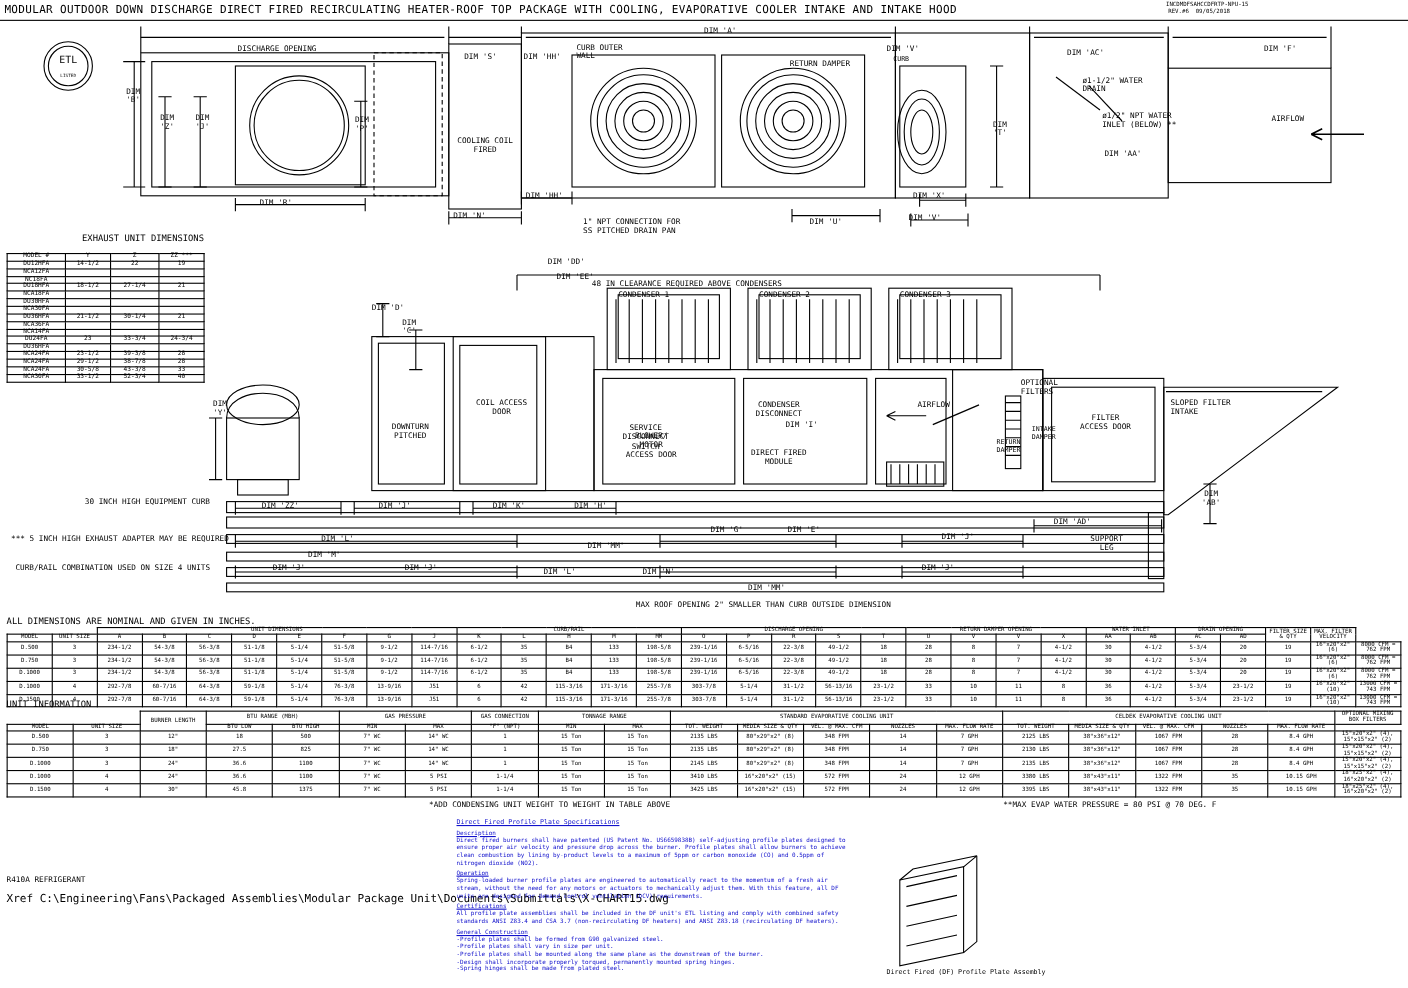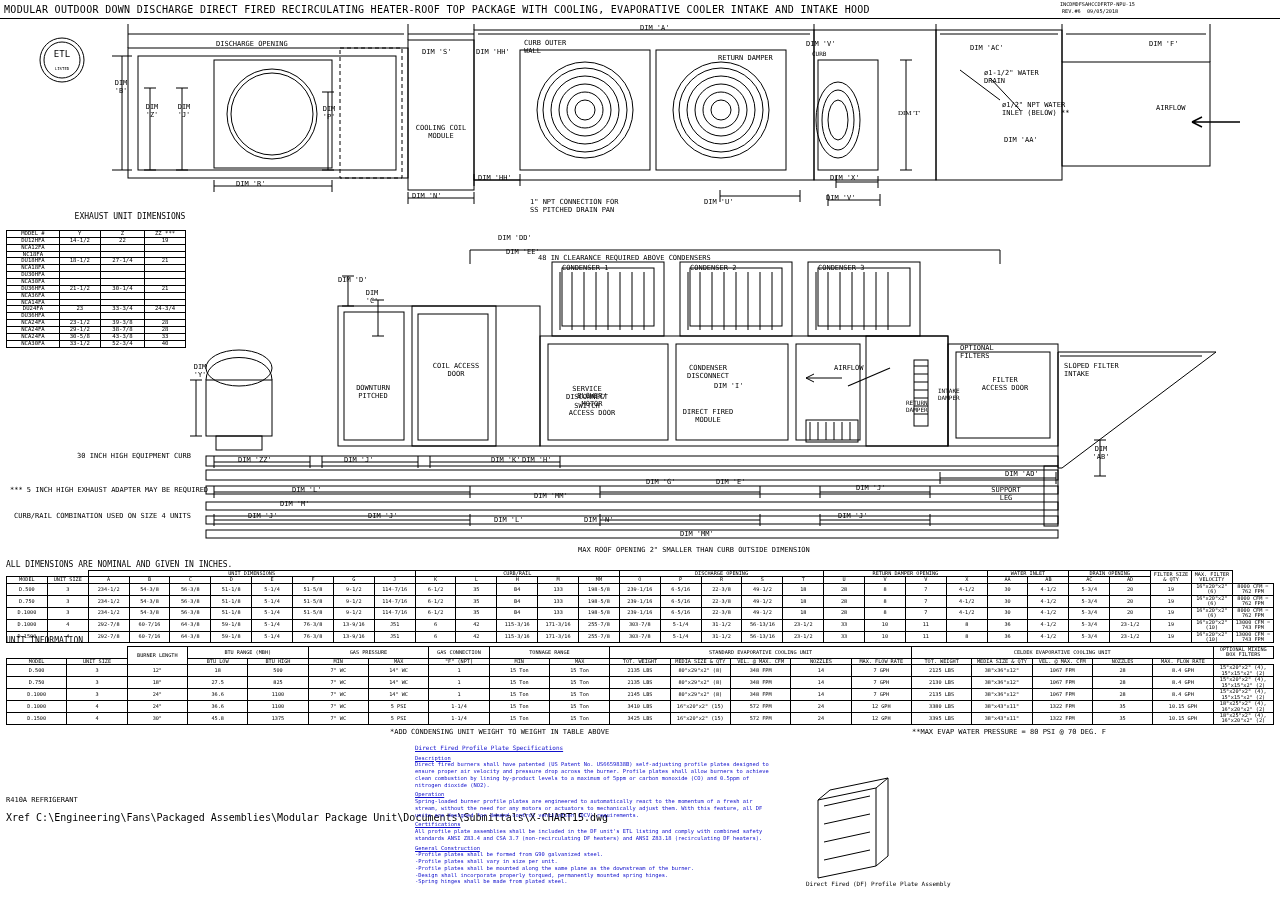--- a/index.html
+++ b/index.html
@@ -166,67 +166,67 @@
 <div class="t s7" style="left:524px;top:40px;width:56px;white-space:normal;line-height:1.1;">CURB OUTER WALL</div>
 <div class="t s7" style="left:718px;top:54px;">RETURN DAMPER</div>
 <div class="t s7" style="left:806px;top:40px;">DIM 'V'</div>
 <div class="t s6" style="left:812px;top:50px;">CURB</div>
 <div class="t s7" style="left:970px;top:44px;">DIM 'AC'</div>
 <div class="t s7" style="left:1104px;top:40px;padding-left:45px;">DIM 'F'</div>
 <div class="t s7" style="left:108px;top:80px;width:26px;text-align:center;white-space:normal;line-height:1.1;">DIM 'B'</div>
 <div class="t s7" style="left:140px;top:104px;width:24px;text-align:center;white-space:normal;line-height:1.1;">DIM 'Z'</div>
 <div class="t s7" style="left:172px;top:104px;width:24px;text-align:center;white-space:normal;line-height:1.1;">DIM 'J'</div>
 <div class="t s7" style="left:316px;top:106px;width:26px;text-align:center;white-space:normal;line-height:1.1;">DIM 'P'</div>
-<div class="t s7" style="left:410px;top:124px;width:62px;text-align:center;white-space:normal;line-height:1.15;">COOLING COIL MODULE</div>
-<div class="t s7" style="left:896px;top:110px;width:26px;text-align:center;white-space:normal;line-height:1.1;font-family:Liberation Serif, serif;">DIM 'T'</div>
+<div class="t s7" style="left:410px;top:124px;width:62px;text-align:center;white-space:normal;line-height:1.15;">COOLING COIL FIRED</div>
+<div class="t s7" style="left:896px;top:110px;width:26px;text-align:center;white-space:normal;line-height:1.1;">DIM 'T'</div>
 <div class="t s7" style="left:984px;top:70px;width:72px;white-space:normal;line-height:1.1;">ø1-1/2" WATER DRAIN</div>
 <div class="t s7" style="left:1002px;top:102px;width:74px;white-space:normal;line-height:1.1;">ø1/2" NPT WATER INLET (BELOW) **</div>
 <div class="t s7" style="left:1156px;top:104px;">AIRFLOW</div>
 <div class="t s7" style="left:1004px;top:136px;">DIM 'AA'</div>
 <div class="t s7" style="left:236px;top:180px;">DIM 'R'</div>
 <div class="t s7" style="left:412px;top:192px;">DIM 'N'</div>
 <div class="t s7" style="left:478px;top:174px;">DIM 'HH'</div>
 <div class="t s7" style="left:830px;top:174px;">DIM 'X'</div>
-<div class="t s7" style="left:704px;top:198px;">DIM 'U'</div>
+<div class="t s7" style="left:736px;top:198px;">DIM 'U'</div>
 <div class="t s7" style="left:826px;top:194px;">DIM 'V'</div>
 <div class="t s7" style="left:530px;top:198px;width:96px;white-space:normal;line-height:1.15;">1" NPT CONNECTION FOR SS PITCHED DRAIN PAN</div>
 
 <div class="t s7" style="left:498px;top:234px;">DIM 'DD'</div>
 <div class="t s7" style="left:506px;top:248px;">DIM 'EE'</div>
 <div class="t s7" style="left:538px;top:254px;">48 IN CLEARANCE REQUIRED ABOVE CONDENSERS</div>
 <div class="t s7" style="left:562px;top:264px;">CONDENSER 1</div>
 <div class="t s7" style="left:690px;top:264px;">CONDENSER 2</div>
 <div class="t s7" style="left:818px;top:264px;">CONDENSER 3</div>
 <div class="t s7" style="left:338px;top:276px;">DIM 'D'</div>
 <div class="t s7" style="left:358px;top:290px;width:28px;text-align:center;white-space:normal;line-height:1.1;">DIM 'C'</div>
 <div class="t s7" style="left:428px;top:362px;width:56px;text-align:center;white-space:normal;line-height:1.2;">COIL ACCESS DOOR</div>
 <div class="t s7" style="left:556px;top:385px;width:62px;text-align:center;white-space:normal;line-height:1.2;">SERVICE DISCONNECT SWITCH</div>
 <div class="t s7" style="left:676px;top:364px;width:64px;text-align:center;white-space:normal;line-height:1.2;">CONDENSER DISCONNECT</div>
-<div class="t s7" style="left:960px;top:344px;width:44px;white-space:normal;line-height:1.15;">OPTIONAL FILTERS</div>
+<div class="t s7" style="left:928px;top:344px;width:44px;white-space:normal;line-height:1.15;">OPTIONAL FILTERS</div>
 <div class="t s7" style="left:834px;top:364px;">AIRFLOW</div>
 <div class="t s6" style="left:938px;top:388px;width:36px;white-space:normal;line-height:1.15;">INTAKE DAMPER</div>
 <div class="t s6" style="left:906px;top:400px;width:38px;white-space:normal;line-height:1.15;">RETURN DAMPER</div>
 <div class="t s7" style="left:1064px;top:362px;width:66px;white-space:normal;line-height:1.2;">SLOPED FILTER INTAKE</div>
 <div class="t s7" style="left:980px;top:376px;width:50px;text-align:center;white-space:normal;line-height:1.2;">FILTER ACCESS DOOR</div>
 <div class="t s7" style="left:344px;top:384px;width:58px;text-align:center;white-space:normal;line-height:1.2;">DOWNTURN PITCHED</div>
 <div class="t s7" style="left:568px;top:392px;width:48px;text-align:center;white-space:normal;line-height:1.2;">BLOWER/ MOTOR ACCESS DOOR</div>
 <div class="t s7" style="left:676px;top:408px;width:64px;text-align:center;white-space:normal;line-height:1.2;">DIRECT FIRED MODULE</div>
 <div class="t s7" style="left:714px;top:382px;">DIM 'I'</div>
 <div class="t s7" style="left:188px;top:364px;width:24px;text-align:center;white-space:normal;line-height:1.1;">DIM 'Y'</div>
 <div class="t s7" style="left:238px;top:456px;">DIM 'ZZ'</div>
 <div class="t s7" style="left:344px;top:456px;">DIM 'J'</div>
-<div class="t s7" style="left:448px;top:456px;margin-left:43px;">DIM 'K'</div>
+<div class="t s7" style="left:448px;top:456px;">DIM 'K'</div>
 <div class="t s7" style="left:522px;top:456px;">DIM 'H'</div>
 <div class="t s7" style="left:292px;top:486px;">DIM 'L'</div>
 <div class="t s7" style="left:280px;top:500px;">DIM 'M'</div>
 <div class="t s7" style="left:534px;top:492px;">DIM 'MM'</div>
 <div class="t s7" style="left:646px;top:478px;">DIM 'G'</div>
 <div class="t s7" style="left:716px;top:478px;">DIM 'E'</div>
 <div class="t s7" style="left:856px;top:484px;">DIM 'J'</div>
-<div class="t s7" style="left:958px;top:470px;margin-left:47px;">DIM 'AD'</div>
+<div class="t s7" style="left:958px;top:470px;">DIM 'AD'</div>
 <div class="t s7" style="left:1088px;top:446px;width:26px;text-align:center;white-space:normal;line-height:1.1;">DIM 'AB'</div>
 <div class="t s7" style="left:986px;top:486px;width:40px;text-align:center;white-space:normal;line-height:1.2;">SUPPORT LEG</div>
 <div class="t s7" style="left:76px;top:452px;width:116px;text-align:center;white-space:normal;line-height:1.2;">30 INCH HIGH EQUIPMENT CURB</div>
 <div class="t s7" style="left:10px;top:486px;">*** 5 INCH HIGH EXHAUST ADAPTER MAY BE REQUIRED</div>
 <div class="t s7" style="left:14px;top:512px;width:180px;white-space:normal;line-height:1.3;">CURB/RAIL COMBINATION USED ON SIZE 4 UNITS</div>
 <div class="t s7" style="left:578px;top:546px;">MAX ROOF OPENING 2" SMALLER THAN CURB OUTSIDE DIMENSION</div>
 <div class="t s7" style="left:584px;top:516px;">DIM 'N'</div>
 <div class="t s7" style="left:494px;top:516px;">DIM 'L'</div>
 <div class="t s7" style="left:680px;top:530px;">DIM 'MM'</div>
 <div class="t s7" style="left:248px;top:512px;">DIM 'J'</div>

